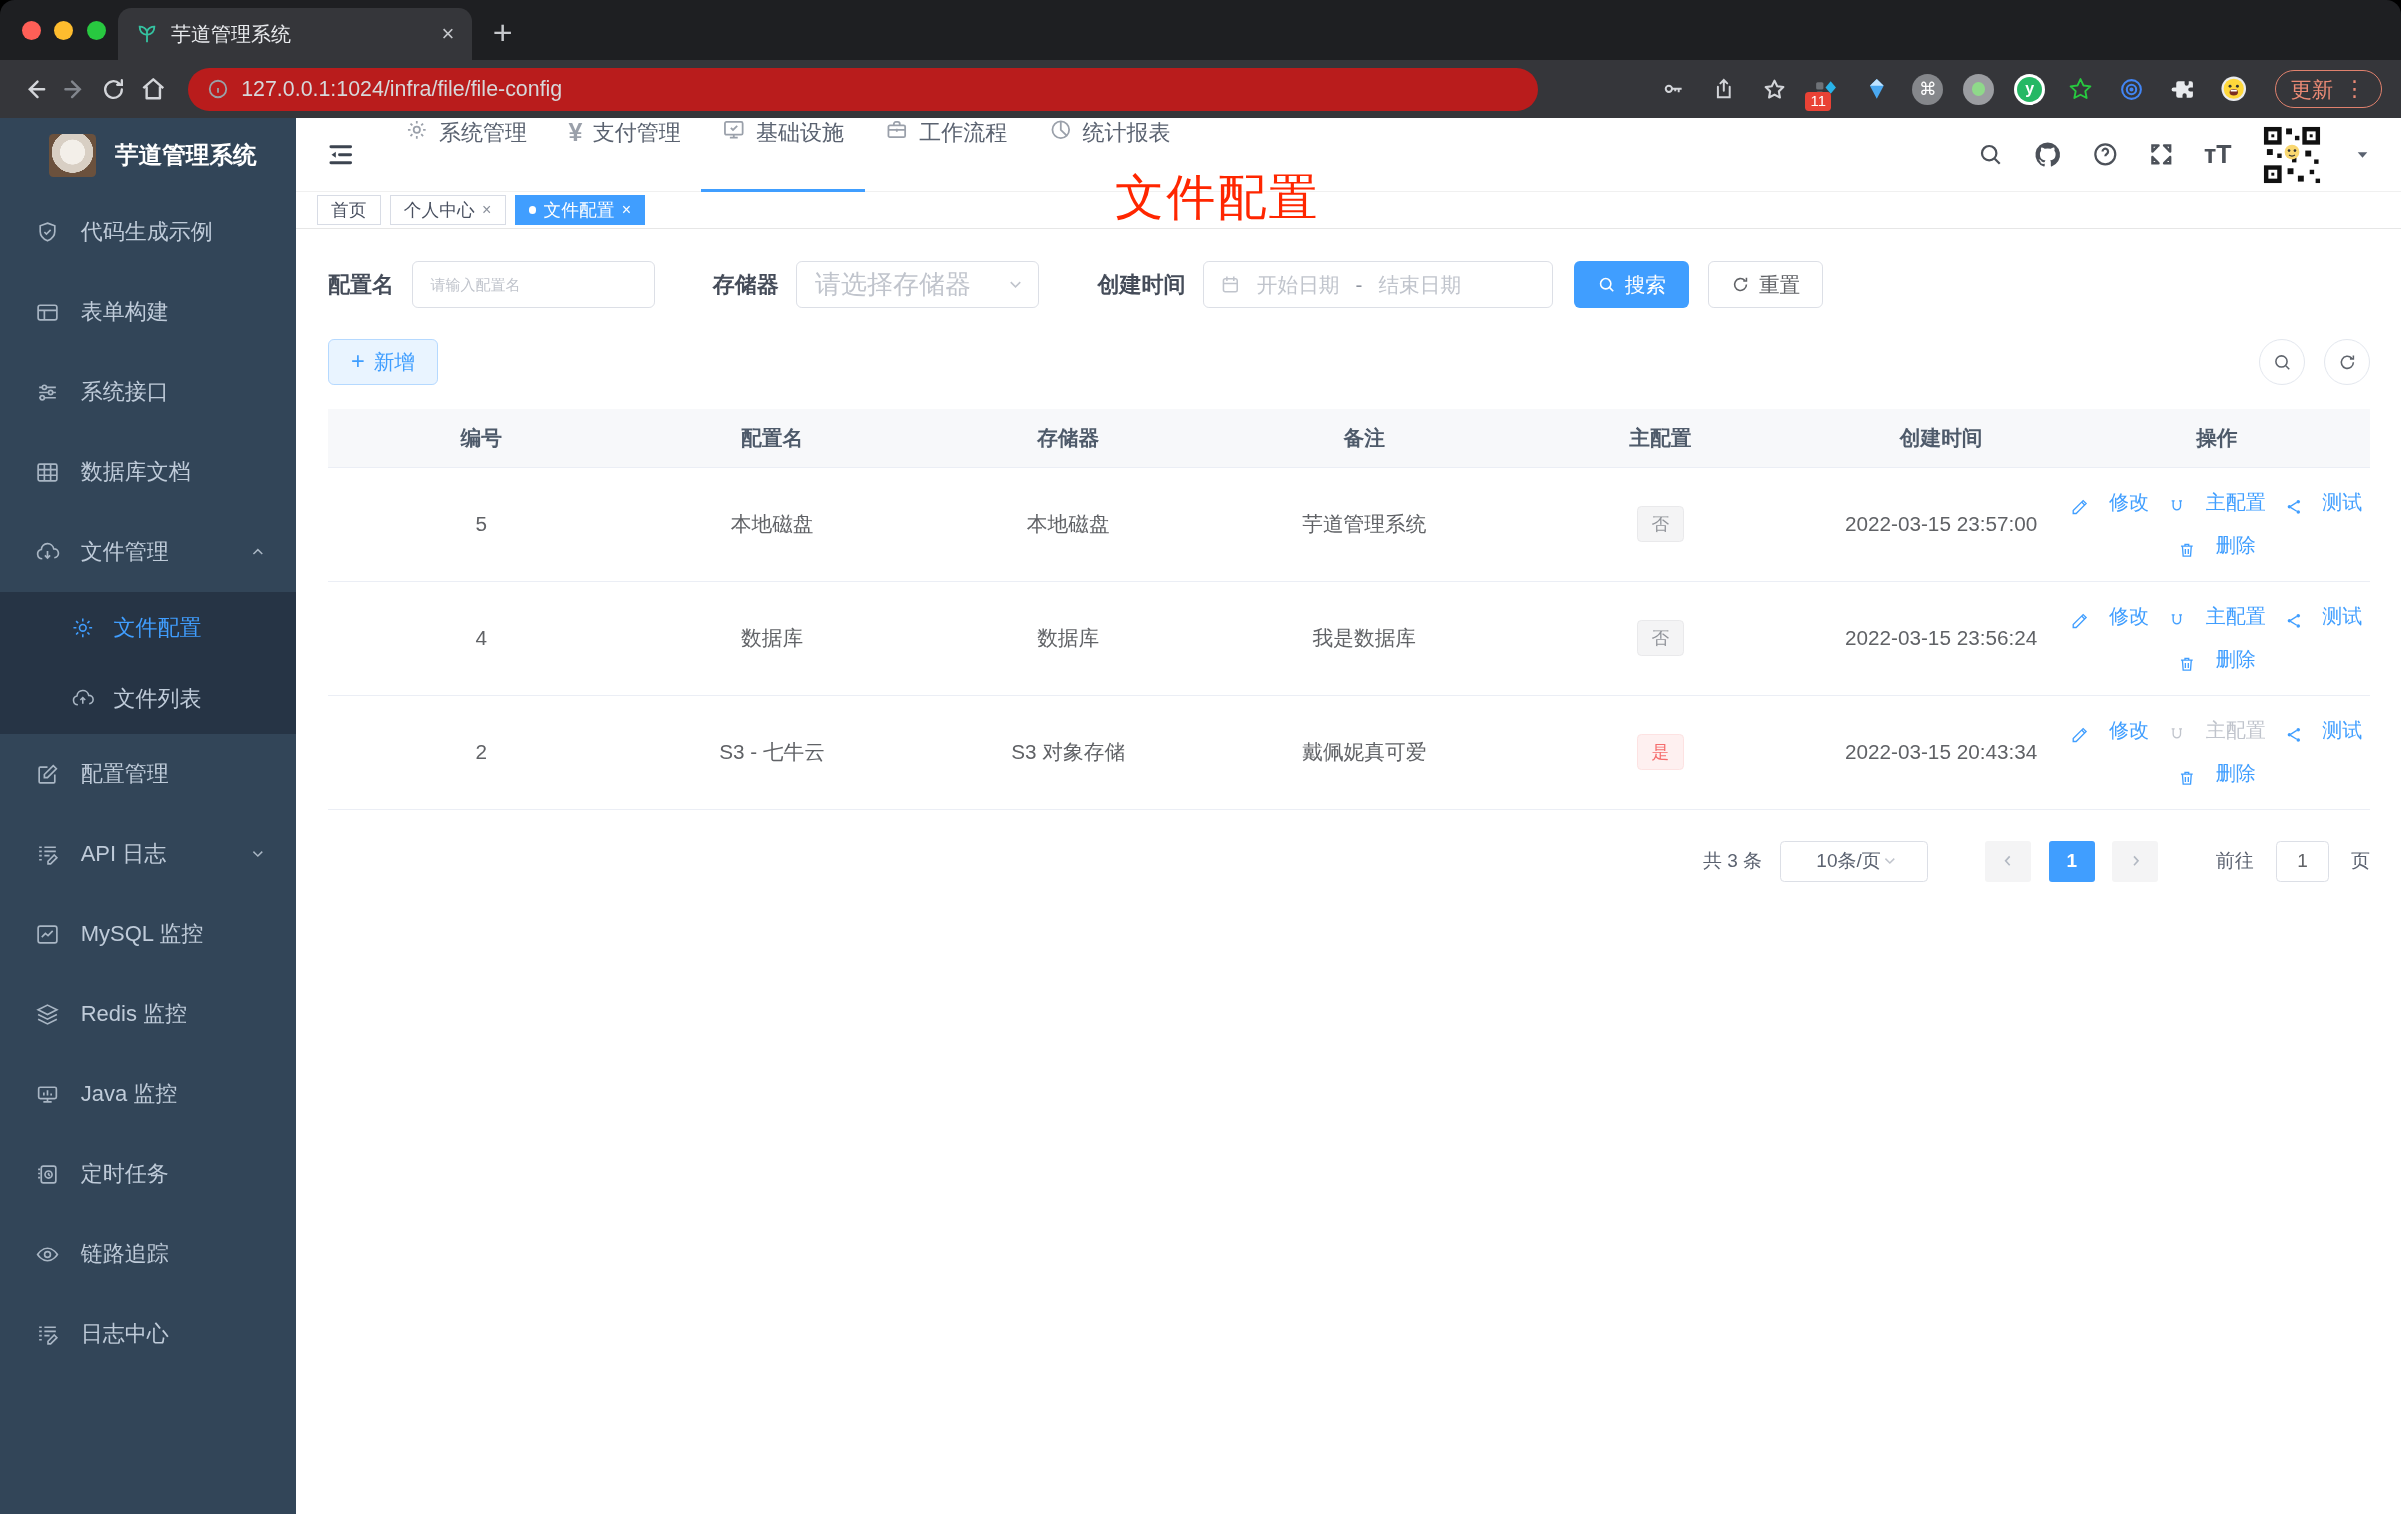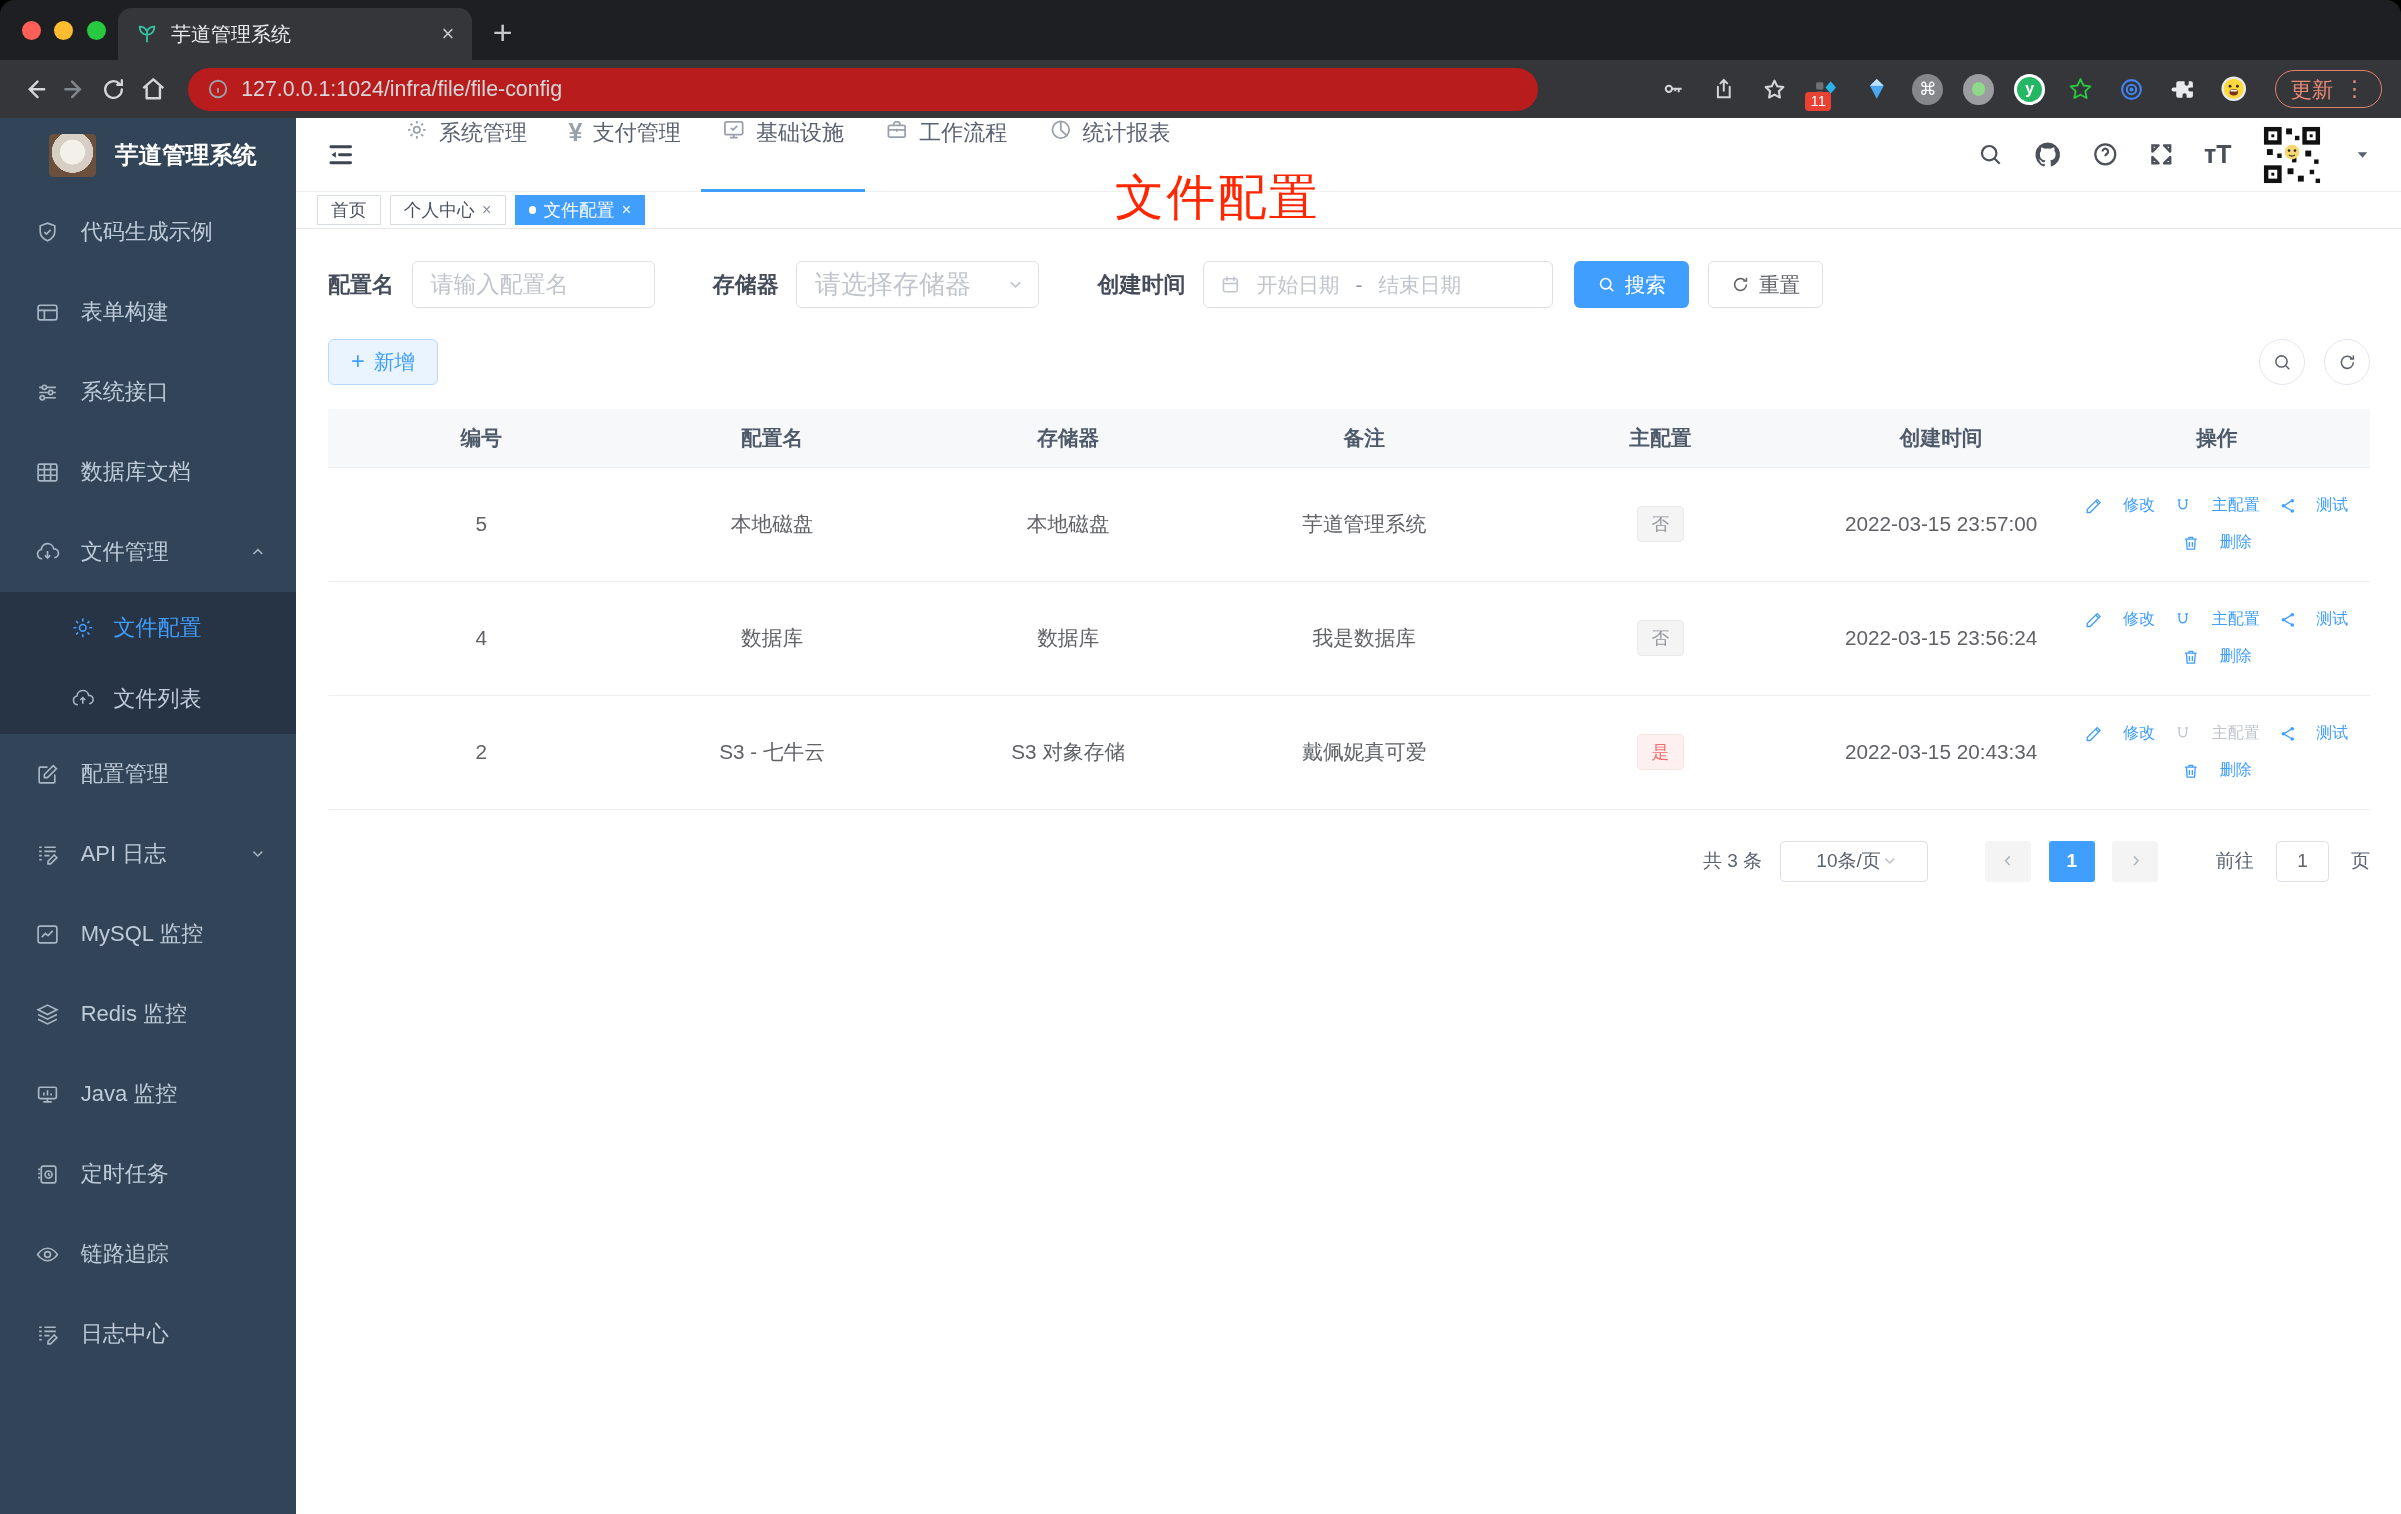--- a/index.html
+++ b/index.html
@@ -56,21 +56,21 @@
 .tagv{height:29.5px;display:flex;align-items:center;gap:7.4px;padding:0 13.3px;border:0.7px solid #d8dce5;background:#fff;color:#495060;font-size:17.7px;cursor:pointer}
 .tagv .x{font-size:16px;color:#8a909b}
 .tagv.active{background:#409eff;border-color:#409eff;color:#fff}
 .tagv.active .dot{width:7.4px;height:7.4px;border-radius:50%;background:#fff}
 .tagv.active .x{color:#fff}
 .annotation{position:absolute;left:819px;top:47px;font-size:49px;font-weight:500;color:#ff2600;z-index:60;letter-spacing:2.2px;white-space:nowrap}
 .content{flex:1;padding:32px 31px 0 32px;overflow:hidden}
 
 .filters{display:flex;align-items:center;flex-wrap:nowrap}
 .flabel{font-size:22px;font-weight:bold;color:#454c59;margin-right:17.7px;white-space:nowrap}
-.finput{width:243px;height:47px;border:0.7px solid #dcdfe6;border-radius:5.9px;font-size:23px;color:#606266;padding:0 17.7px;outline:none}
+.finput{width:243px;height:47px;border:0.7px solid #dcdfe6;border-radius:5.9px;font-size:15px;color:#606266;padding:0 17.7px;outline:none}
 .finput::placeholder{color:#c0c4cc}
 .fselect{width:243px;height:47px;border:0.7px solid #dcdfe6;border-radius:5.9px;display:flex;align-items:center;padding:0 13.3px 0 17.7px;gap:7.4px;cursor:pointer}
 .fselect .ph{flex:1;font-size:26px;color:#c0c4cc;white-space:nowrap}
 .fgap{width:58px}
 .daterange{width:350px;height:47px;border:0.7px solid #dcdfe6;border-radius:5.9px;display:flex;align-items:center;gap:16px;padding:0 16px;color:#c0c4cc}
 .daterange .ph{font-size:20.7px;white-space:nowrap}
 .daterange .sep{color:#8d939e;font-size:20.7px}
 .btn{height:47px;border-radius:5.9px;display:inline-flex;align-items:center;justify-content:center;gap:8.9px;font-size:20.7px;cursor:pointer;border:0.7px solid transparent;padding:0 22px}
 .btn-primary{background:#409eff;color:#fff}
 .btn-plain{background:#fff;border-color:#dcdfe6;color:#606266}
@@ -82,21 +82,21 @@
 .table{margin-top:23.6px}
 .trow{display:flex;align-items:center;min-height:114px;border-bottom:0.7px solid #ebeef5;font-size:20.7px;color:#606266}
 .thead{min-height:59px;background:#f7f8fa;color:#4e5a6a;font-weight:bold}
 .tc{text-align:center;padding:7.4px 5.9px}
 .c1{width:15%}.c2{width:13.5%}.c3{width:15.5%}.c4{width:13.5%}.c5{width:15.5%}.c6{width:12%}.c7{flex:1}
 .tag{display:inline-block;padding:5.2px 13.3px;border-radius:4.4px;font-size:17.7px;line-height:1.3;border:0.7px solid}
 .tag-info{background:#f4f4f5;color:#909399;border-color:#e9e9eb}
 .tag-danger{background:#fef0f0;color:#f56c6c;border-color:#fde2e2}
 .acts{display:flex;flex-direction:column;gap:16px;align-items:center}
 .acts-line{display:flex;gap:19px;justify-content:center}
-.alink{display:inline-flex;align-items:center;gap:20px;color:#409eff;font-size:16px;cursor:pointer;white-space:nowrap}
+.alink{display:inline-flex;align-items:flex-end;gap:20px;color:#409eff;font-size:20px;cursor:pointer;white-space:nowrap}
 .alink.disabled{color:#c0c4cc;cursor:not-allowed}
 
 .pager{margin-top:31px;display:flex;align-items:center;justify-content:flex-end;gap:17.7px;font-size:19px;color:#5b6270}
 .psel{width:148px;height:41px;border:0.7px solid #dcdfe6;border-radius:4.4px;display:flex;align-items:center;justify-content:center;padding:0 10.3px 0 17.7px;cursor:pointer}
 .pbtn{min-width:46px;height:41px;border-radius:3px;background:#f4f4f5;display:flex;align-items:center;justify-content:center;color:#b2b8c2;cursor:pointer}
 .pnum{min-width:46px;height:41px;border-radius:3px;background:#409eff;color:#fff;display:flex;align-items:center;justify-content:center;font-weight:bold;cursor:pointer}
 .goto-input{width:53px;height:41px;border:0.7px solid #dcdfe6;border-radius:4.4px;text-align:center;font-size:19px;color:#606266;outline:none;margin:0 4.4px}
 .pgap{width:22px}
 </style>
 </head>

